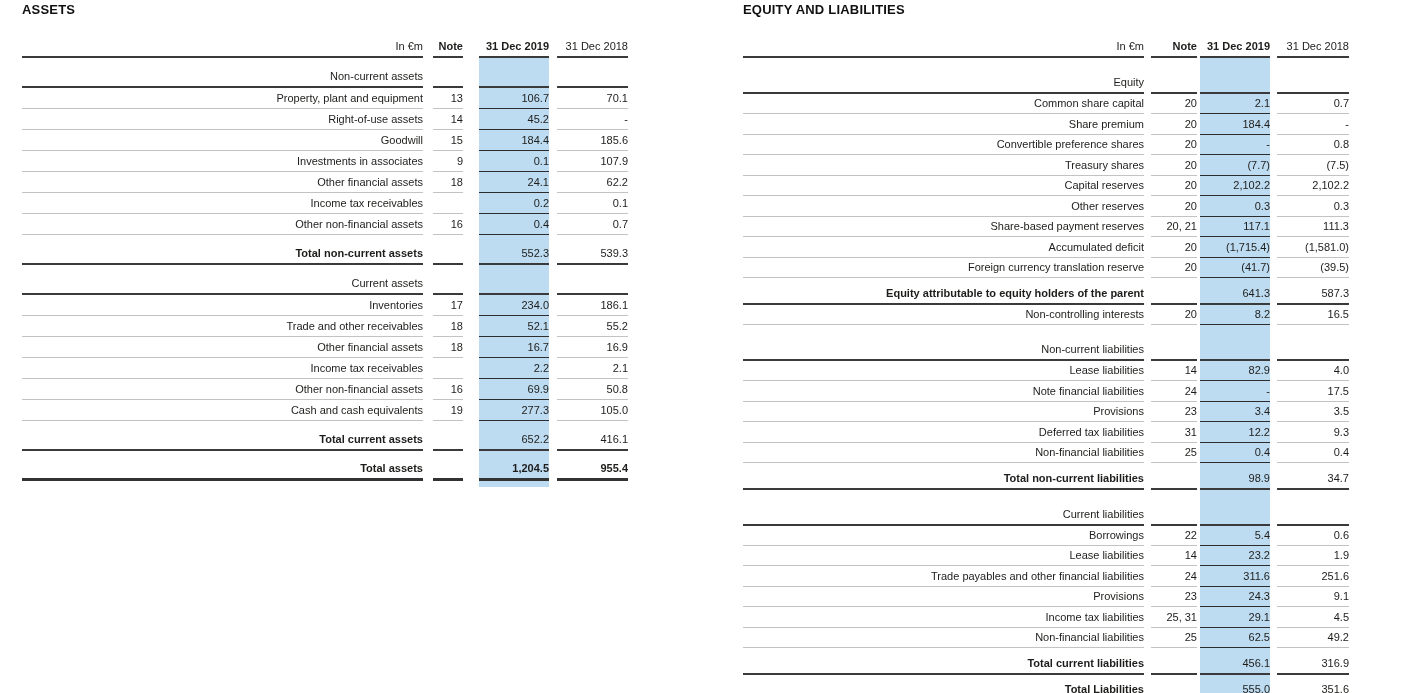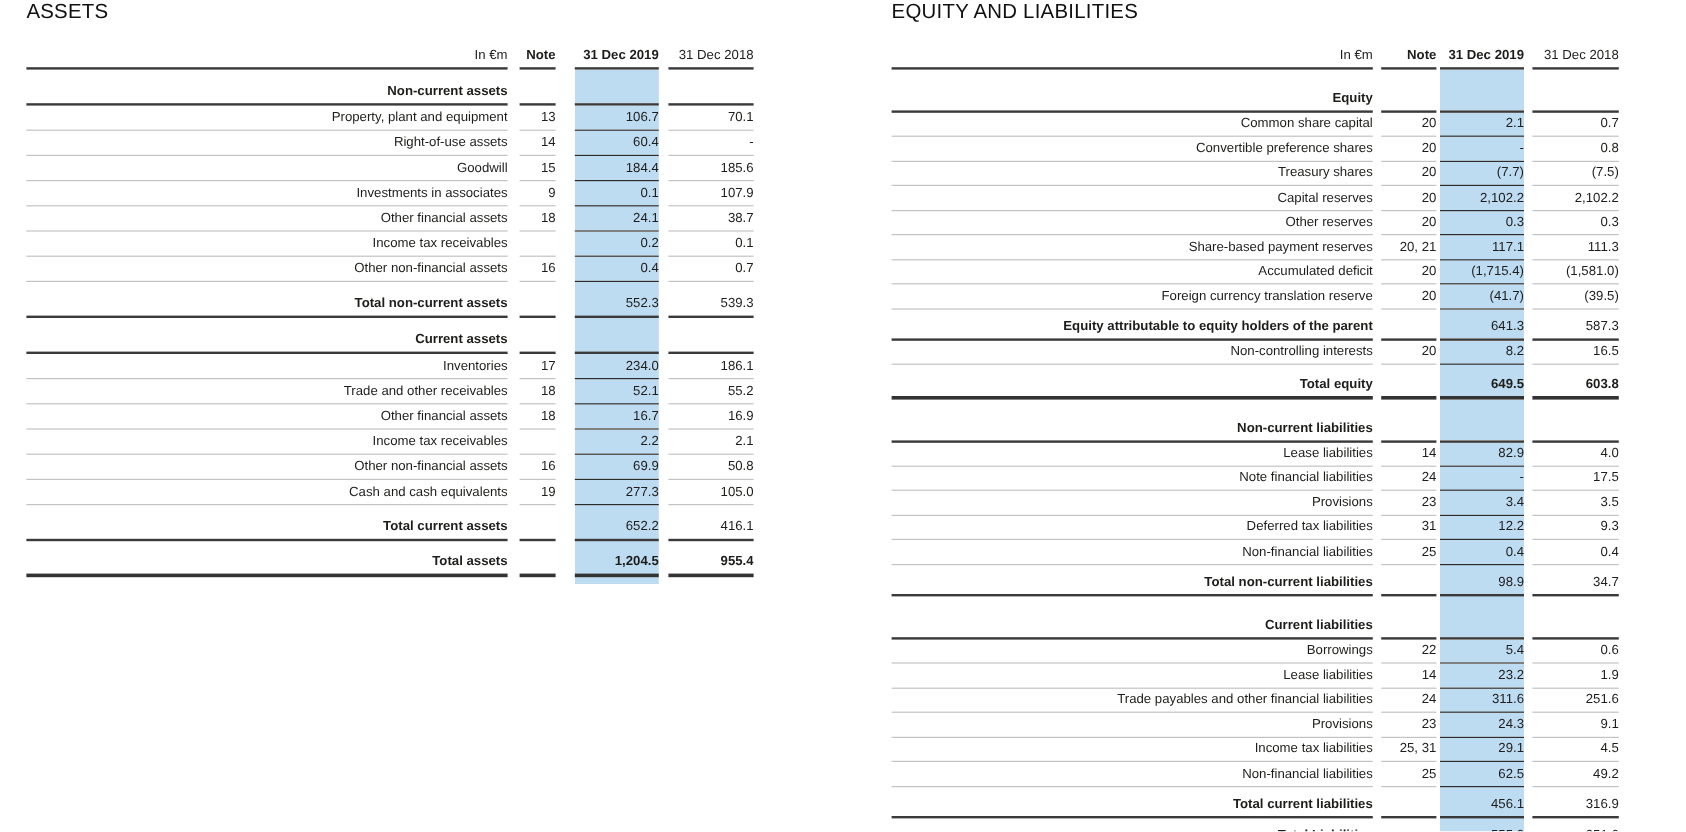--- a/index.html
+++ b/index.html
@@ -9,23 +9,23 @@
     background:#ffffff;
     font-family:"Liberation Sans", sans-serif;
     color:#1d1d1b;
     overflow:hidden;
   }
   .panel{position:absolute;top:0;width:607px;}
   .panel-left{left:22px;}
   .panel-right{left:743px;}
   .panel h2{
     margin:4px 0 0 0;
-    font-size:17px;
+    font-size:13px;
     line-height:12px;
-    font-weight:normal;
+    font-weight:bold;
     letter-spacing:.2px;
     color:#111;
   }
   table.fin{
     border-collapse:collapse;
     table-layout:fixed;
     width:606px;
     margin-top:20px;
   }
   table.fin th, table.fin td{
@@ -52,21 +52,21 @@
   td.v2019{background:#BEDCF1;}
   
   thead th{height:21px;font-weight:normal;padding-bottom:5px;}
   thead th.label, thead th.note, thead th.v2019, thead th.v2018{border-bottom:2px solid #3a3a3a;}
   thead th.note, thead th.v2019{font-weight:bold;}
   
   tr.r-data td.cc{border-bottom:1px solid #c3c3c3;}
   tr.r-data td.v2019{border-bottom:1px solid #2d2d2d;}
   tr.r-section td.cc, tr.r-total td.cc{border-bottom:2px solid #3a3a3a;}
   tr.r-grandtotal td.cc{border-bottom:3px solid #333333;}
-  tr.r-section td.label{font-weight:bold;}
+  tr.r-section td.label{font-weight:normal;}
   tr.r-total td.label, tr.r-grandtotal td.label{font-weight:bold;}
   tr.r-grandtotal td.v2019, tr.r-grandtotal td.v2018{font-weight:bold;}
   
   .t-left tr.r-data td{height:21px;}
   .t-left tr.r-section td, .t-left tr.r-total td{height:30px;}
   .t-left tr.r-grandtotal td{height:29px;margin-top:36px;}
   .t-left tr.r-spacer td{height:8px;padding:0;}
   .t-right tr.r-data td{height:20.5px;}
   .t-right tr.r-section td{height:36px;}
   .t-right tr.r-total td{height:26px;}
@@ -119,21 +119,21 @@
             <td class="gap2"></td>
             <td class="v2019 cc">106.7</td>
             <td class="gap"></td>
             <td class="v2018 cc">70.1</td>
           </tr>
           <tr class="r-data">
             <td class="label cc">Right-of-use assets</td>
             <td class="gap"></td>
             <td class="note cc">14</td>
             <td class="gap2"></td>
-            <td class="v2019 cc">60.4</td>
+            <td class="v2019 cc">45.2</td>
             <td class="gap"></td>
             <td class="v2018 cc">-</td>
           </tr>
           <tr class="r-data">
             <td class="label cc">Goodwill</td>
             <td class="gap"></td>
             <td class="note cc">15</td>
             <td class="gap2"></td>
             <td class="v2019 cc">184.4</td>
             <td class="gap"></td>
@@ -148,21 +148,21 @@
             <td class="gap"></td>
             <td class="v2018 cc">107.9</td>
           </tr>
           <tr class="r-data">
             <td class="label cc">Other financial assets</td>
             <td class="gap"></td>
             <td class="note cc">18</td>
             <td class="gap2"></td>
             <td class="v2019 cc">24.1</td>
             <td class="gap"></td>
-            <td class="v2018 cc">38.7</td>
+            <td class="v2018 cc">62.2</td>
           </tr>
           <tr class="r-data">
             <td class="label cc">Income tax receivables</td>
             <td class="gap"></td>
             <td class="note cc"></td>
             <td class="gap2"></td>
             <td class="v2019 cc">0.2</td>
             <td class="gap"></td>
             <td class="v2018 cc">0.1</td>
           </tr>
@@ -314,20 +314,29 @@
           <tr class="r-data">
             <td class="label cc">Common share capital</td>
             <td class="gap"></td>
             <td class="note cc">20</td>
             <td class="gap2"></td>
             <td class="v2019 cc">2.1</td>
             <td class="gap"></td>
             <td class="v2018 cc">0.7</td>
           </tr>
           <tr class="r-data">
+            <td class="label cc">Share premium</td>
+            <td class="gap"></td>
+            <td class="note cc">20</td>
+            <td class="gap2"></td>
+            <td class="v2019 cc">184.4</td>
+            <td class="gap"></td>
+            <td class="v2018 cc">-</td>
+          </tr>
+          <tr class="r-data">
             <td class="label cc">Convertible preference shares</td>
             <td class="gap"></td>
             <td class="note cc">20</td>
             <td class="gap2"></td>
             <td class="v2019 cc">-</td>
             <td class="gap"></td>
             <td class="v2018 cc">0.8</td>
           </tr>
           <tr class="r-data">
             <td class="label cc">Treasury shares</td>
@@ -393,29 +402,20 @@
             <td class="v2018 cc">587.3</td>
           </tr>
           <tr class="r-data">
             <td class="label cc">Non-controlling interests</td>
             <td class="gap"></td>
             <td class="note cc">20</td>
             <td class="gap2"></td>
             <td class="v2019 cc">8.2</td>
             <td class="gap"></td>
             <td class="v2018 cc">16.5</td>
-          </tr>
-          <tr class="r-grandtotal">
-            <td class="label cc">Total equity</td>
-            <td class="gap"></td>
-            <td class="note cc"></td>
-            <td class="gap2"></td>
-            <td class="v2019 cc">649.5</td>
-            <td class="gap"></td>
-            <td class="v2018 cc">603.8</td>
           </tr>
           <tr class="r-section">
             <td class="label cc">Non-current liabilities</td>
             <td class="gap"></td>
             <td class="note cc"></td>
             <td class="gap2"></td>
             <td class="v2019 cc"></td>
             <td class="gap"></td>
             <td class="v2018 cc"></td>
           </tr>

